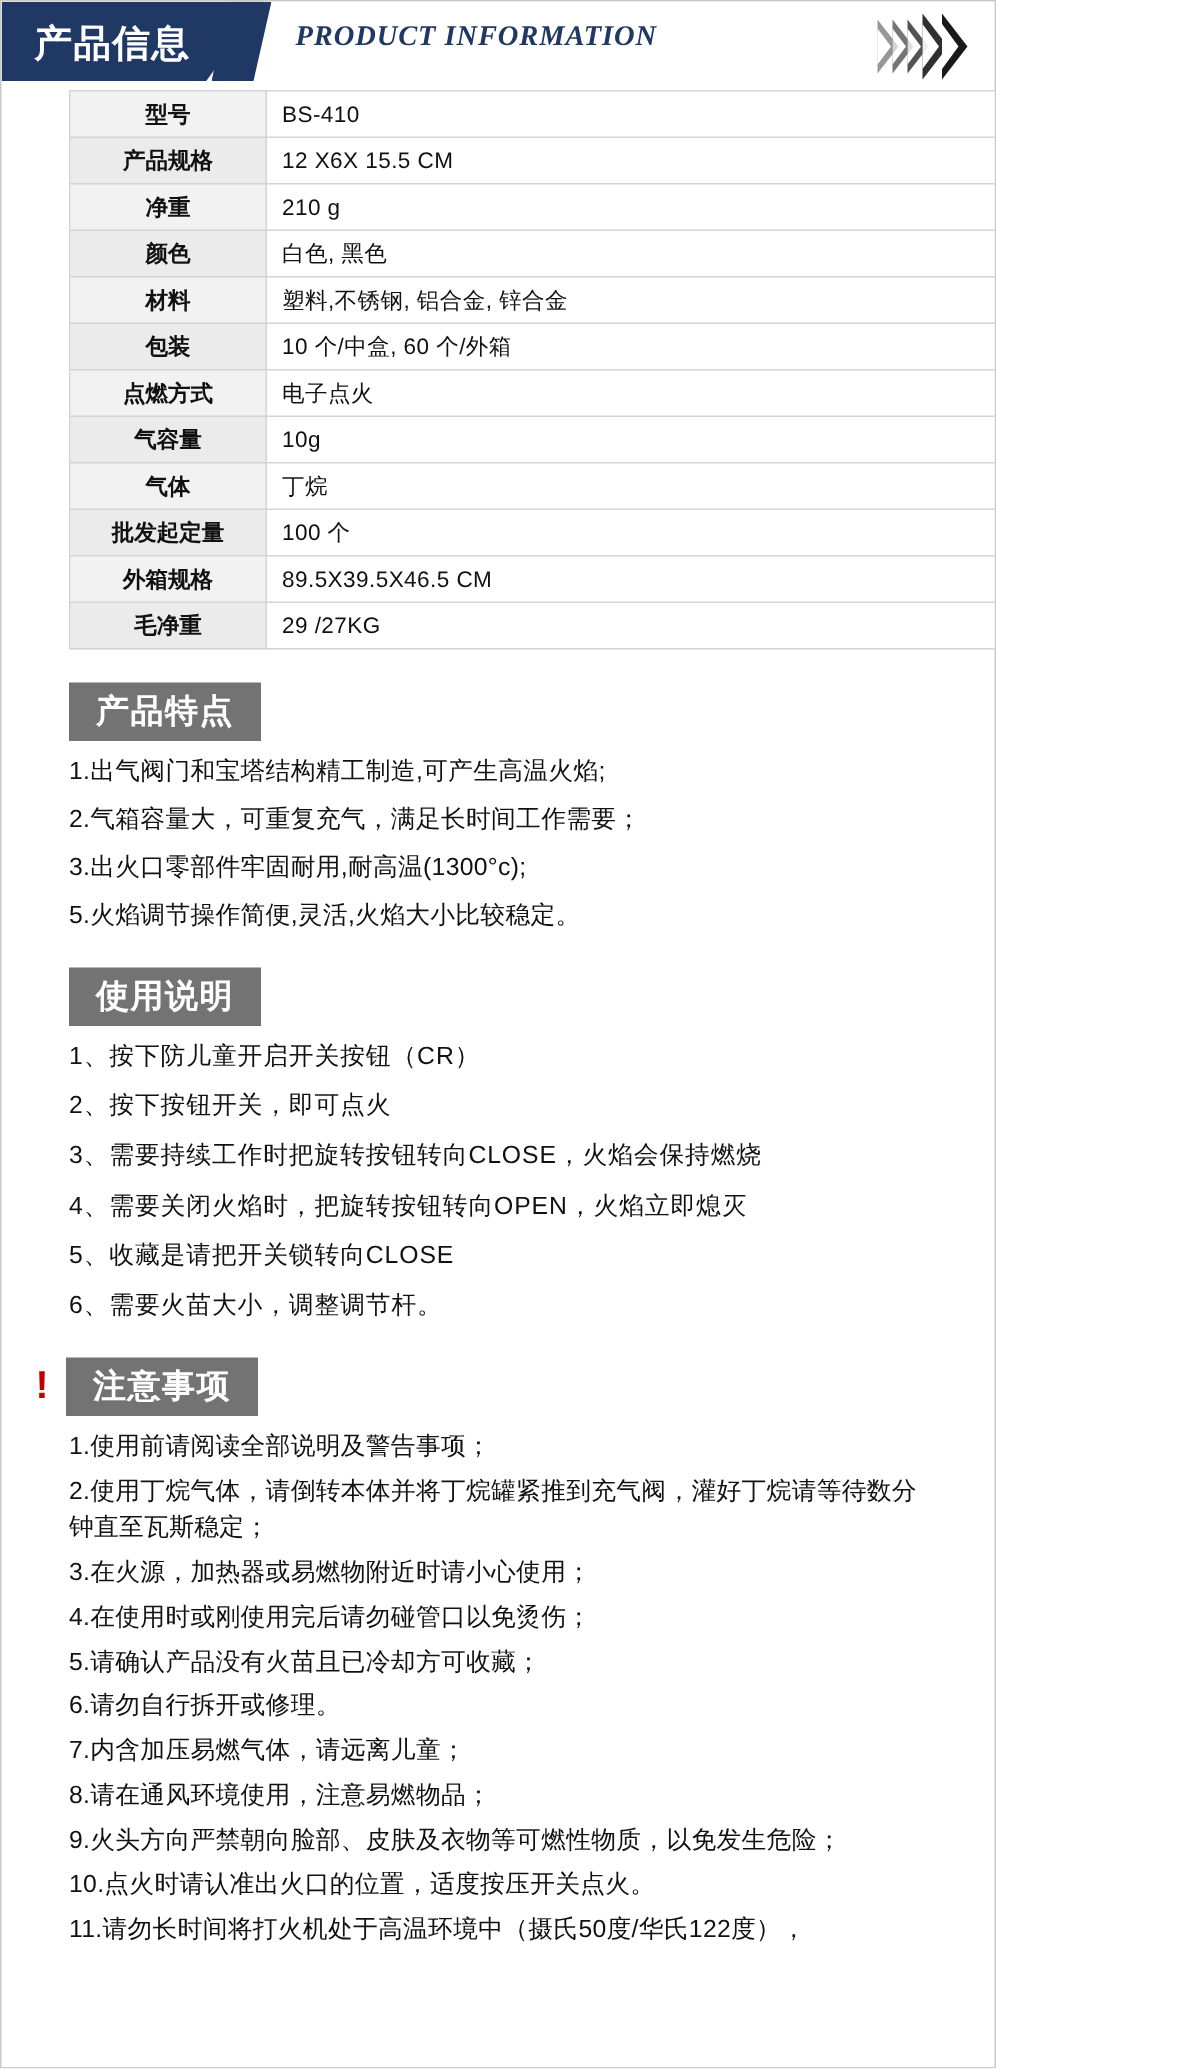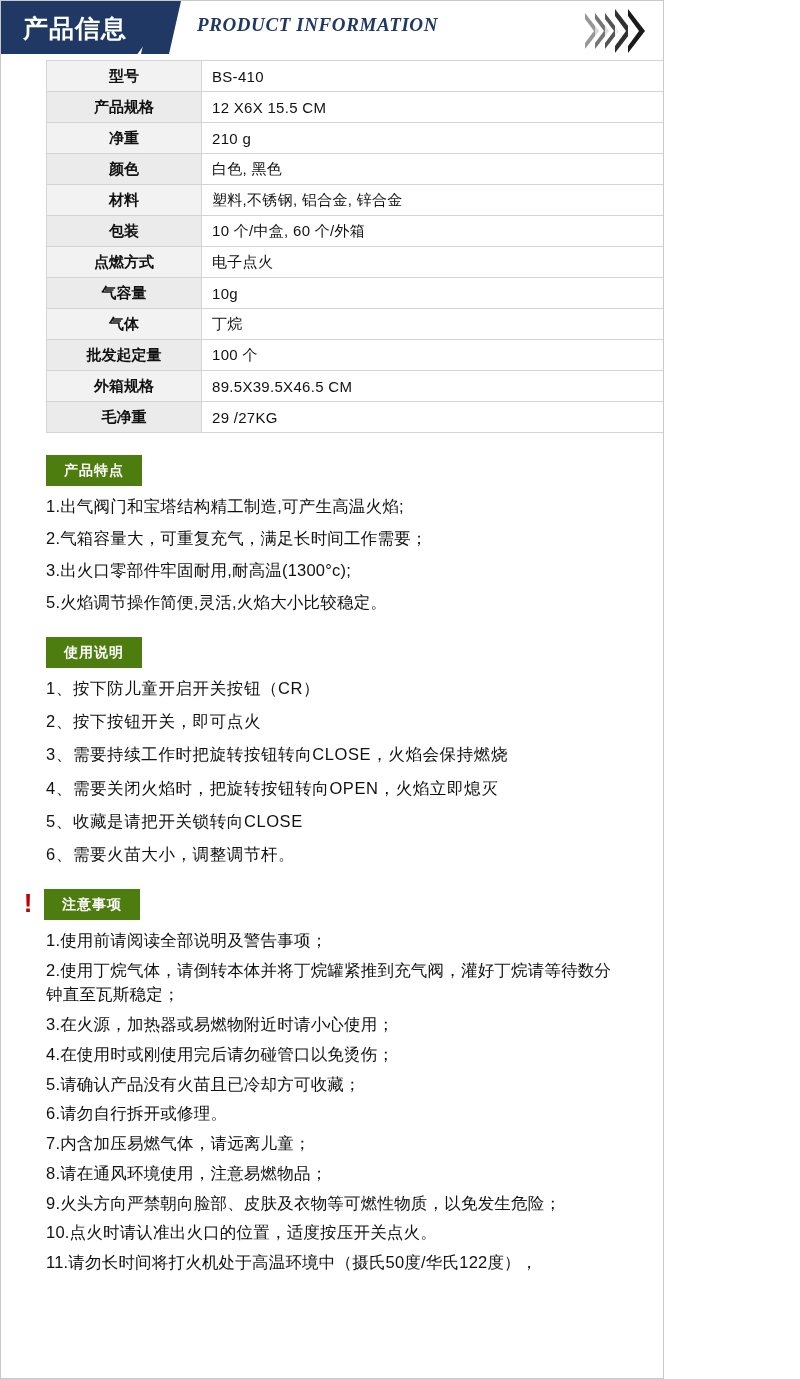--- a/index.html
+++ b/index.html
@@ -123,44 +123,44 @@
   }
   table.spec {
     border-collapse: collapse;
     width: 710px;
     table-layout: fixed;
   }
   table.spec td {
     border: 1px solid #d4d4d4;
     font-size: 15px;
     height: 30px;
-    padding: 0 12px;
+    padding: 0 0;
     color: #111111;
   }
   table.spec td.k {
     width: 130px;
     text-align: center;
     background: #f2f2f2;
     font-weight: bold;
     font-size: 15px;
   }
   table.spec td.v {
     text-align: left;
     background: #ffffff;
     padding-left: 10px;
     letter-spacing: 0.3px;
   }
   table.spec tr:nth-child(even) td.k { background: #ebebeb; }
 
   
   .sec-head {
     display: inline-block;
-    background: #4d7c0f;
+    background: #737373;
     color: #ffffff;
-    font-size: 14px;
+    font-size: 22px;
     font-weight: bold;
     padding: 8px 18px 9px 18px;
     letter-spacing: 1px;
     line-height: 1;
   }
   .sec-head-row {
     margin: 22px 0 8px 45px;
     display: flex;
     align-items: center;
   }

